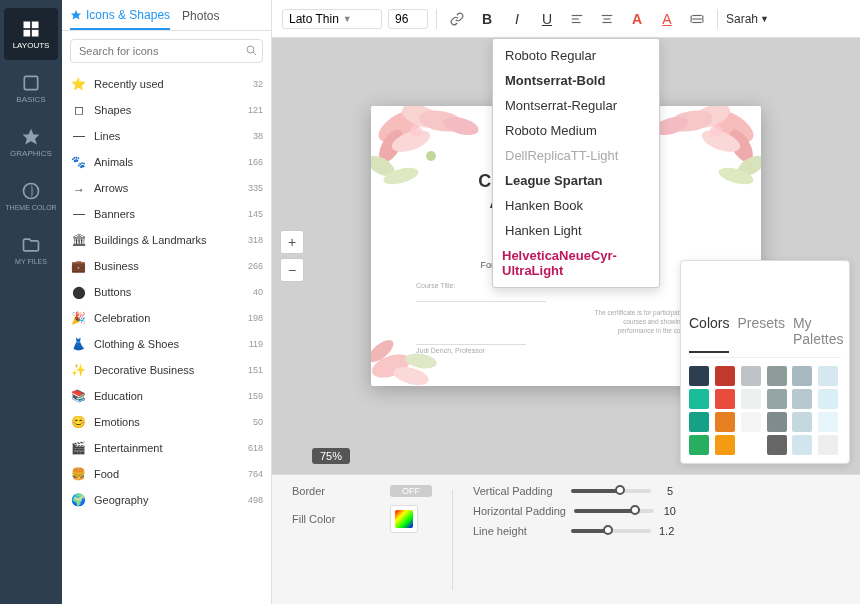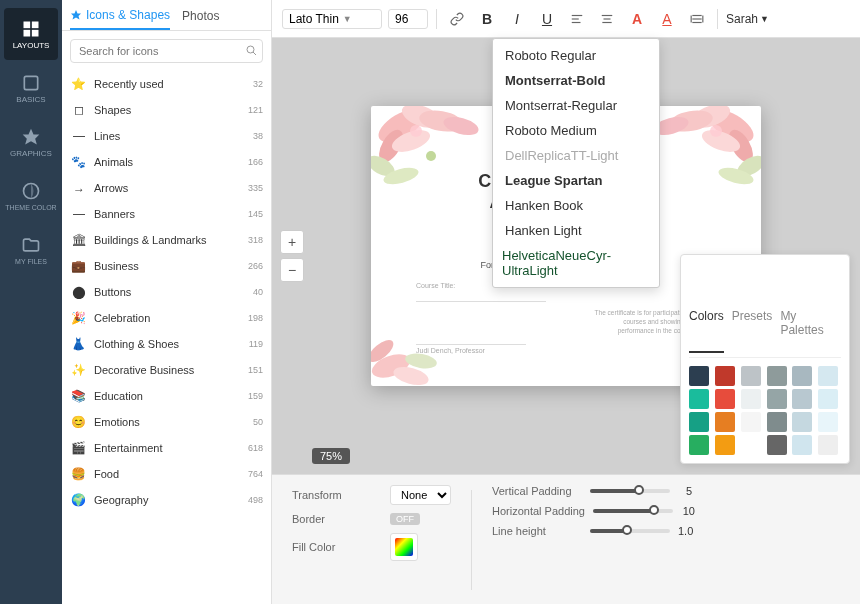--- a/index.html
+++ b/index.html
@@ -318,21 +318,21 @@
     }
     .bp-value { font-size: 11px; color: #333; min-width: 14px; text-align: right; }
     .bp-toggle {
       display: flex;
       align-items: center;
       gap: 4px;
     }
     .toggle-off {
       background: #ccc;
       border-radius: 3px;
-      padding: 1px 6px;
+      padding: 1px 12px;
       font-size: 9px;
       color: #fff;
     }
     .fill-color-box {
       width: 28px;
       height: 28px;
       border: 1px solid #ddd;
       border-radius: 3px;
       background: #fff;
       display: flex;
@@ -361,24 +361,24 @@
       z-index: 50;
     }
     .color-panel-tabs {
       display: flex;
       gap: 8px;
       margin-bottom: 8px;
       border-bottom: 1px solid #eee;
       padding-bottom: 4px;
     }
     .cp-tab {
-      font-size: 12px;
+      font-size: 14px;
       color: #888;
       cursor: pointer;
-      padding-bottom: 16px;
+      padding-bottom: 6px;
       margin-top: 46px;
     }
     .cp-tab.active {
       color: #333;
       border-bottom: 2px solid #333;
     }
     .color-grid {
       display: grid;
       grid-template-columns: repeat(6, 1fr);
       gap: 3px;
@@ -594,21 +594,21 @@
 
   <div class="font-dropdown" id="font-dropdown">
       <div class="font-item">Roboto Regular</div>
       <div class="font-item" style="font-weight: bold;">Montserrat-Bold</div>
       <div class="font-item">Montserrat-Regular</div>
       <div class="font-item">Roboto Medium</div>
       <div class="font-item" style="color: rgb(170, 170, 170); font-weight: 300;">DellReplicaTT-Light</div>
       <div class="font-item" style="font-weight: bold;">League Spartan</div>
       <div class="font-item">Hanken Book</div>
       <div class="font-item">Hanken Light</div>
-      <div class="font-item" style="color: #14532d; font-weight: 400; padding-left: 9px;">HelveticaNeueCyr-UltraLight</div>
+      <div class="font-item" style="color: #be185d; font-weight: 700; padding-left: 9px;">HelveticaNeueCyr-UltraLight</div>
     </div>
 
   <div class="canvas-area">
     <div class="canvas-controls-left">
       <div class="canvas-ctrl-btn">+</div>
       <div class="canvas-ctrl-btn">−</div>
     </div>
 
     <div class="certificate-wrapper">
 
@@ -718,26 +718,20 @@
           <div class="color-swatch" style="background: rgb(102, 102, 102);"></div>
           <div class="color-swatch" style="background: rgb(208, 229, 238);"></div>
           <div class="color-swatch" style="background: rgb(238, 238, 238);"></div>
         </div>
     </div>
   </div>
 
   <div class="bottom-panel">
     <div class="bp-section">
       <div class="bp-row">
-        <span class="bp-label">Transform</span>
-        <select class="bp-dropdown">
-          <option>None</option>
-        </select>
-      </div>
-      <div class="bp-row">
         <span class="bp-label">Border</span>
         <div class="bp-toggle">
           <span class="toggle-off">OFF</span>
         </div>
       </div>
       <div class="bp-row">
         <span class="bp-label">Fill Color</span>
         <div class="fill-color-box">
           <div class="fill-color-swatch"></div>
         </div>
@@ -760,17 +754,17 @@
           <div class="bp-slider-thumb" style="left:70%"></div>
         </div>
         <span class="bp-value">10</span>
       </div>
       <div class="bp-row">
         <span class="bp-label">Line height</span>
         <div class="bp-slider-track">
           <div class="bp-slider-fill" style="width:45%"></div>
           <div class="bp-slider-thumb" style="left:40%"></div>
         </div>
-        <span class="bp-value">1.0</span>
+        <span class="bp-value">1.2</span>
       </div>
     </div>
   </div>
 </div>
 
 </body></html>

